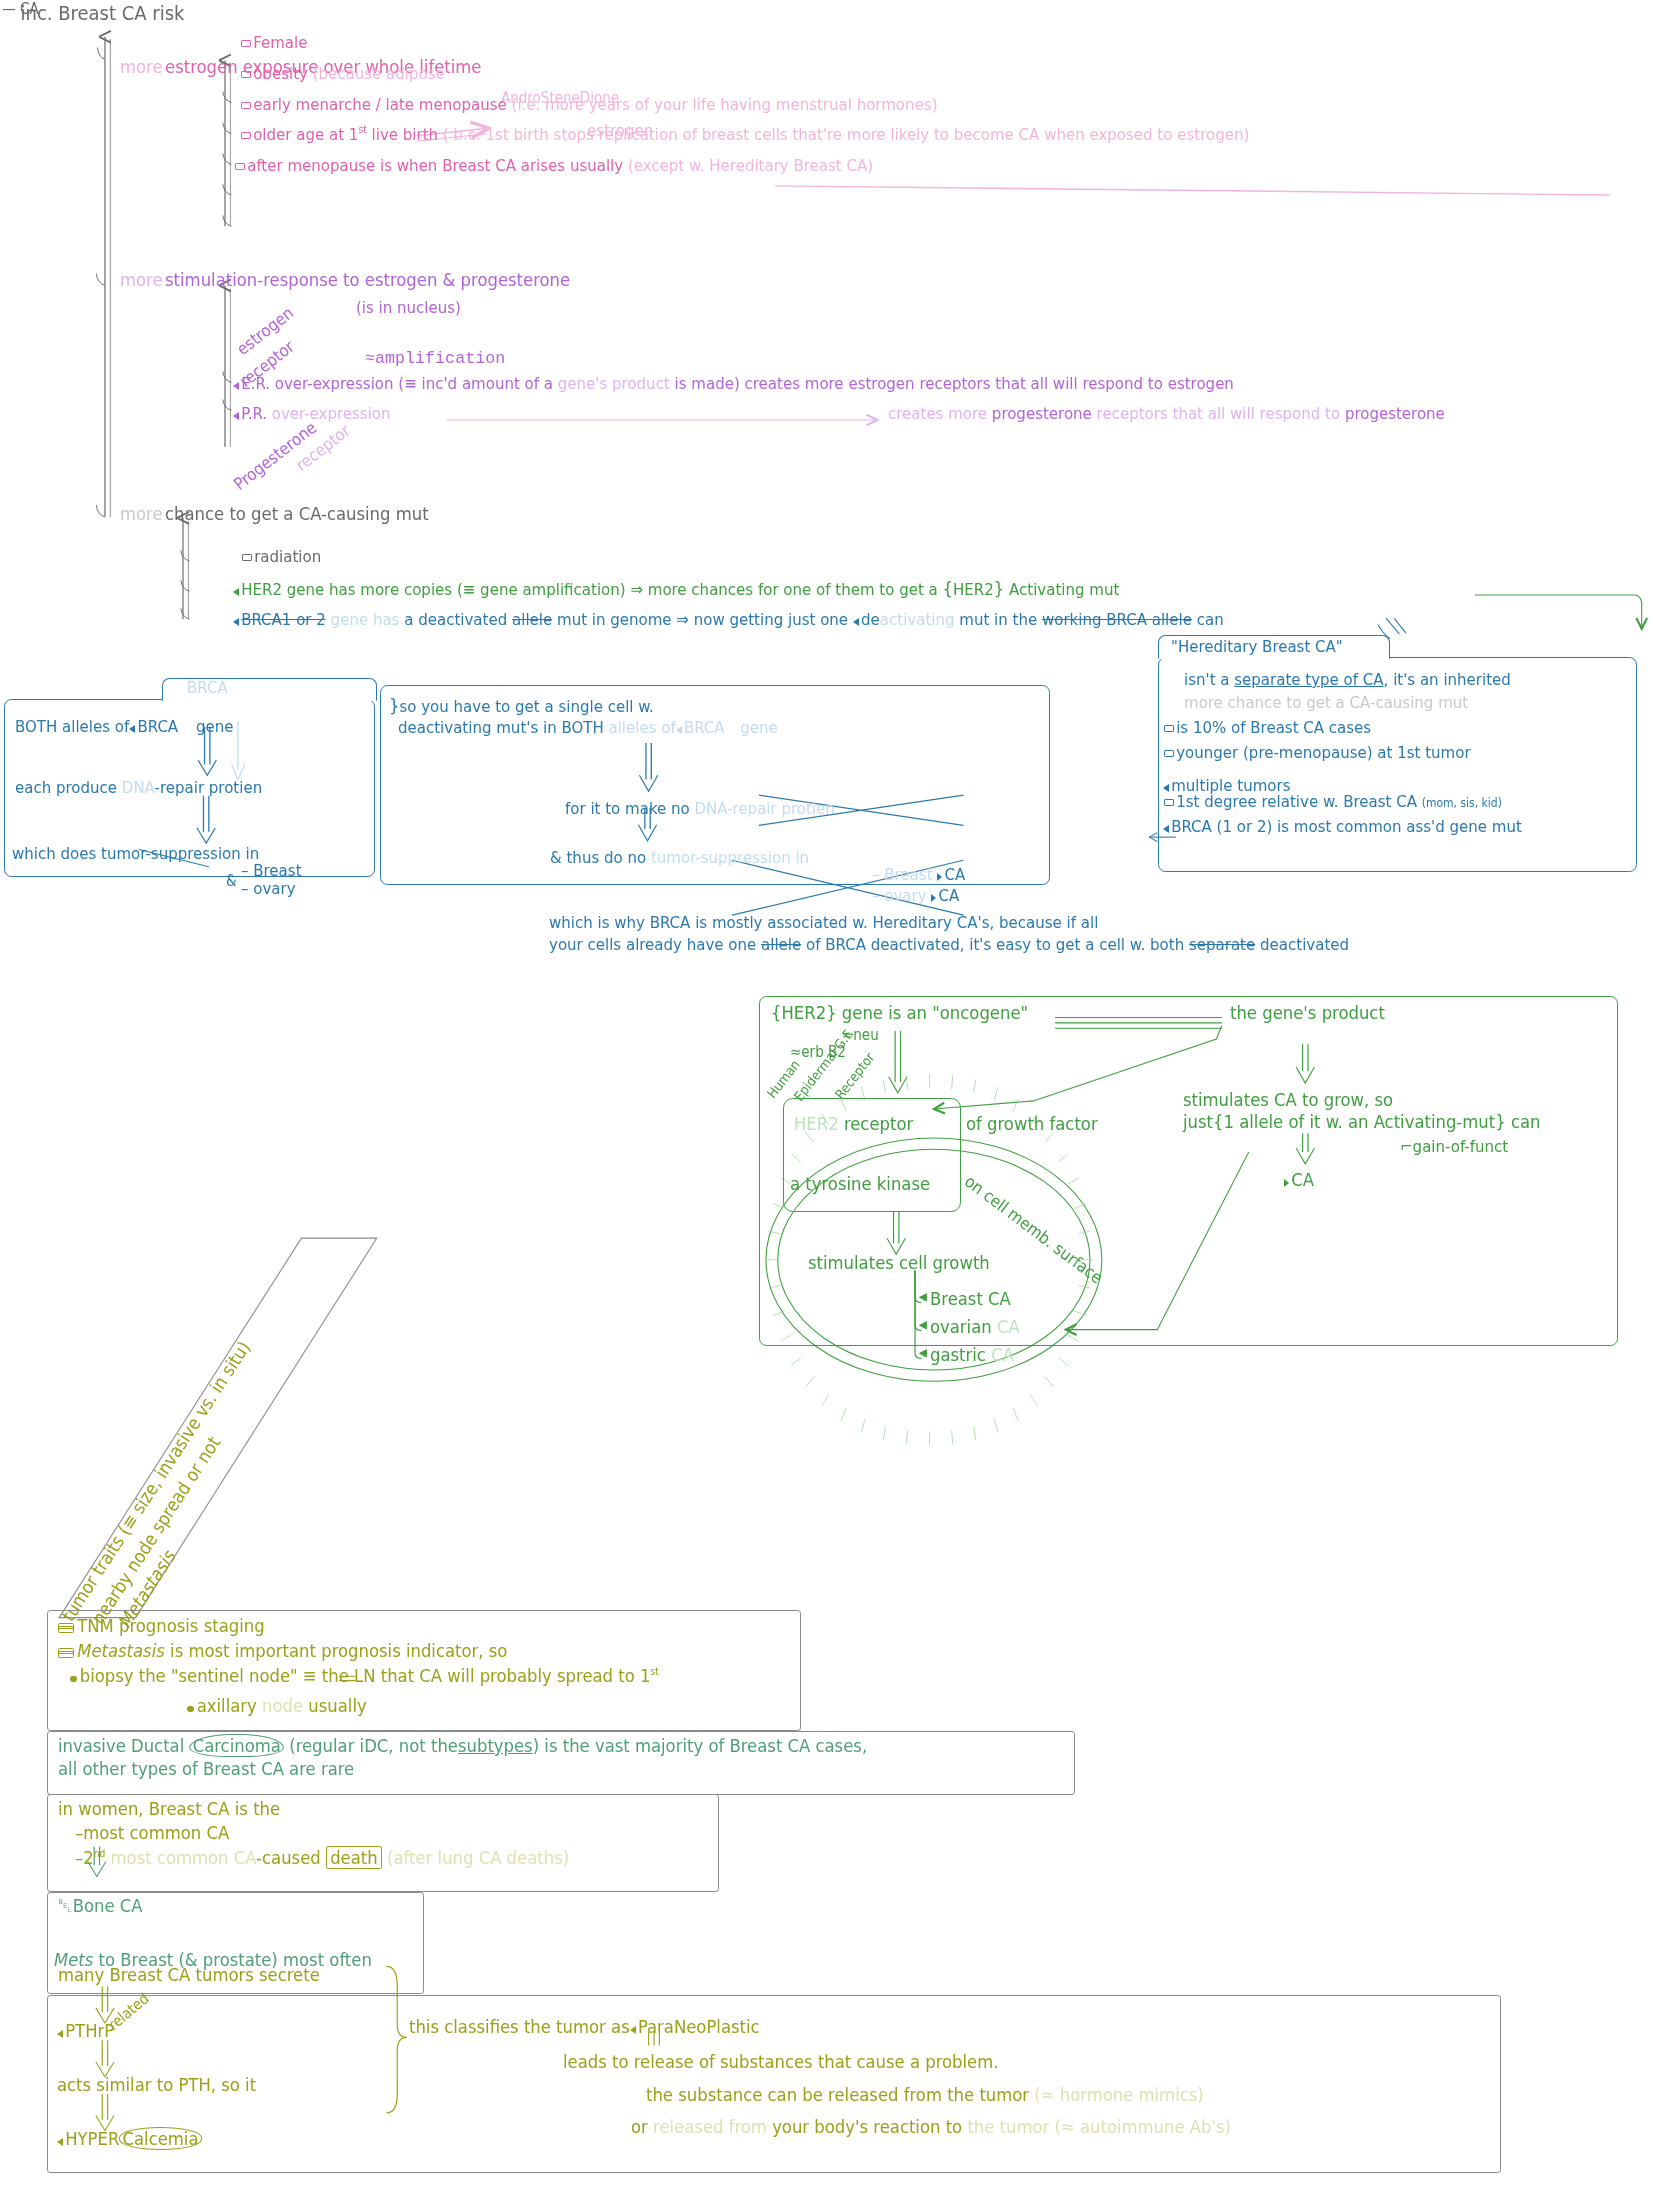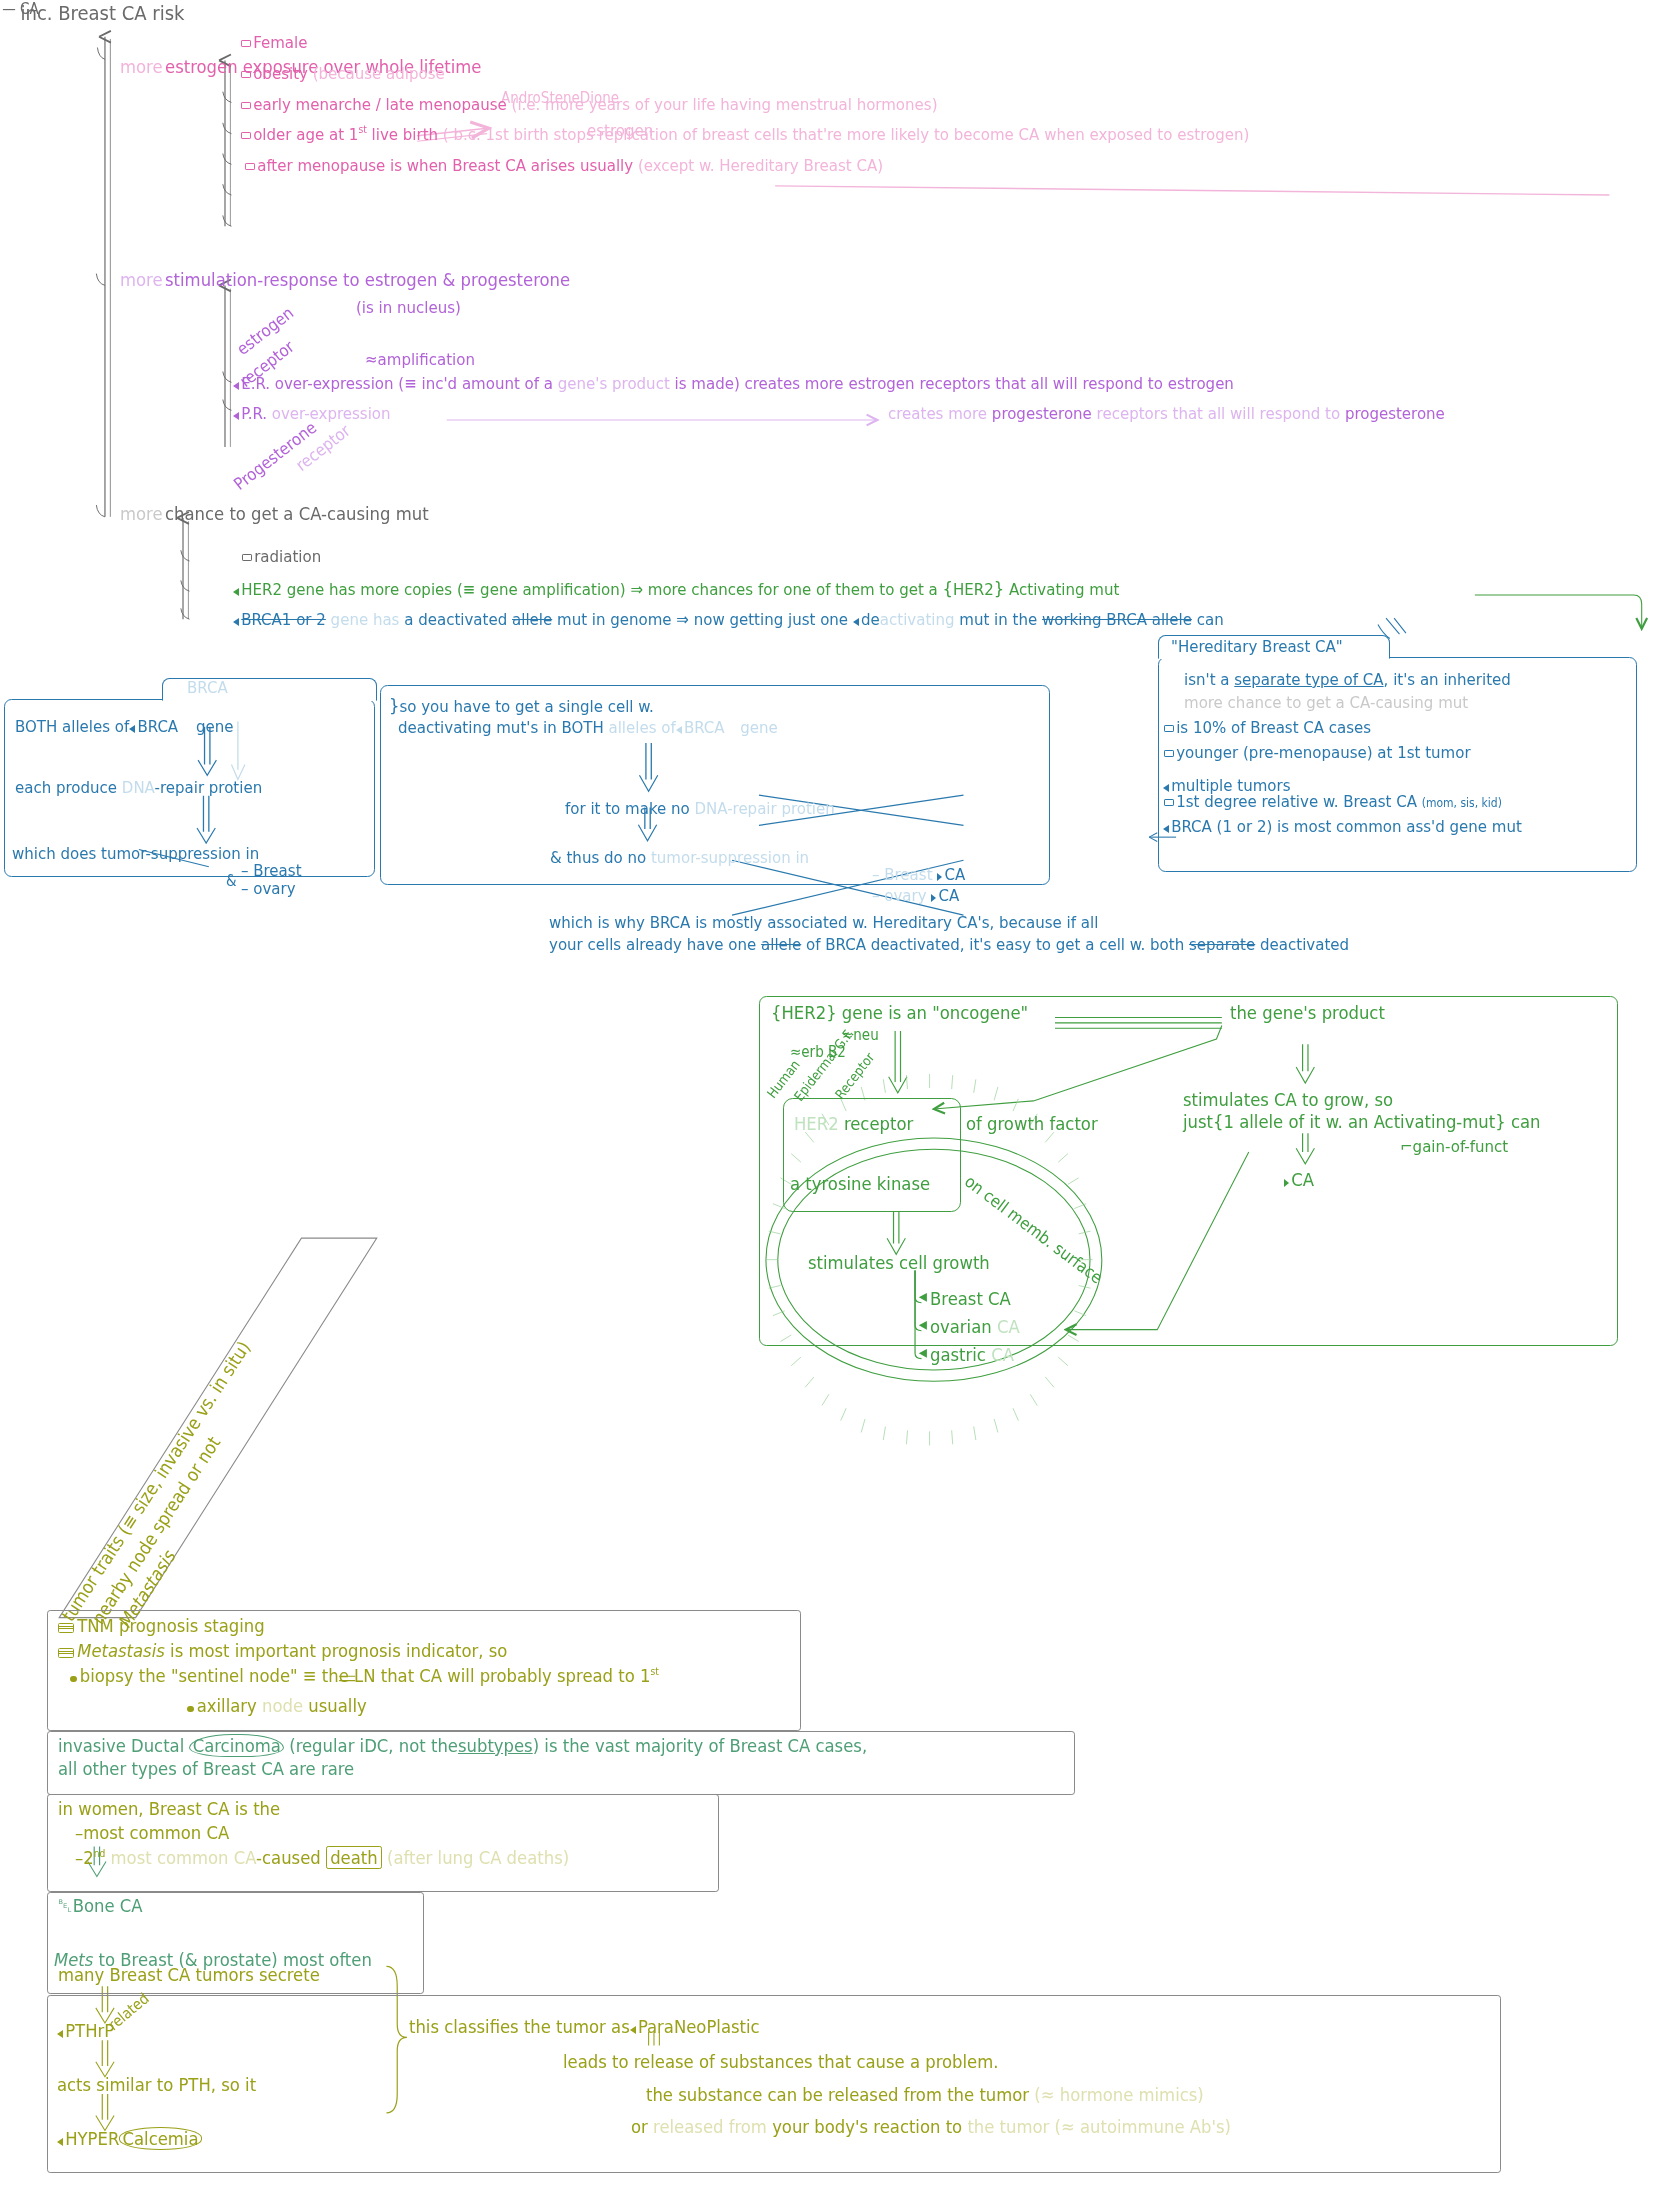--- a/index.html
+++ b/index.html
@@ -221,38 +221,38 @@
 <div class="abs t22" style="left:241px;top:94px;">
   <span class="c-pink"><span class="bullet-sq"></span><span>early menarche / late menopause</span></span>
   <span class="c-pinkf">(i.e. more years of your life having menstrual hormones)</span>
 </div>
 
 <div class="abs t22" style="left:241px;top:124px;">
   <span class="c-pink"><span class="bullet-sq"></span><span>older age at 1</span><sup class="t14">st</sup><span> live birth</span></span>
   <span class="c-pinkf">( b.c. 1st birth stops replication of breast cells that're more likely to become CA when exposed to estrogen)</span>
 </div>
 
-<div class="abs t22" style="left:245px;top:155px;">
+<div class="abs t22" style="left:235px;top:155px;">
   <span class="c-pink"><span class="bullet-sq"></span><span>after menopause is when Breast CA arises usually</span></span>
   <span class="c-pinkf">(except w. Hereditary Breast CA)</span>
 </div>
 
 <div class="abs" style="left:120px;top:269px;">
   <span class="c-purplef t24">more</span>
   <span class="c-purple t24">stimulation-response to estrogen &amp; progesterone</span>
 </div>
 
 <div class="abs c-purple t22" style="left:245px;top:339px;">
   <span class="rot" style="transform:rotate(-38deg);">estrogen</span>
 </div>
 <div class="abs c-purple t22" style="left:248px;top:371px;">
   <span class="rot" style="transform:rotate(-38deg);">receptor</span>
 </div>
 <div class="abs c-purple t22" style="left:356px;top:297px;">(is in nucleus)</div>
-<div class="abs c-purple t22" style="left:365px;top:349px;">≈<span>amplification</span></div>
+<div class="abs c-purple t22" style="left:365px;top:349px;font-family:Liberation Mono, monospace;">≈<span>amplification</span></div>
 
 <div class="abs t22" style="left:233px;top:373px;">
   <span class="c-purple bullet-tri"></span><span class="c-purple">E.R. over-expression</span>
   <span class="c-purple">(≡ inc'd amount of a</span>
   <span class="c-purplef">gene's product</span>
   <span class="c-purple">is made) creates more</span>
   <span class="c-purple">estrogen</span>
   <span class="c-purple">receptors that all will respond to</span>
   <span class="c-purple">estrogen</span>
 </div>

